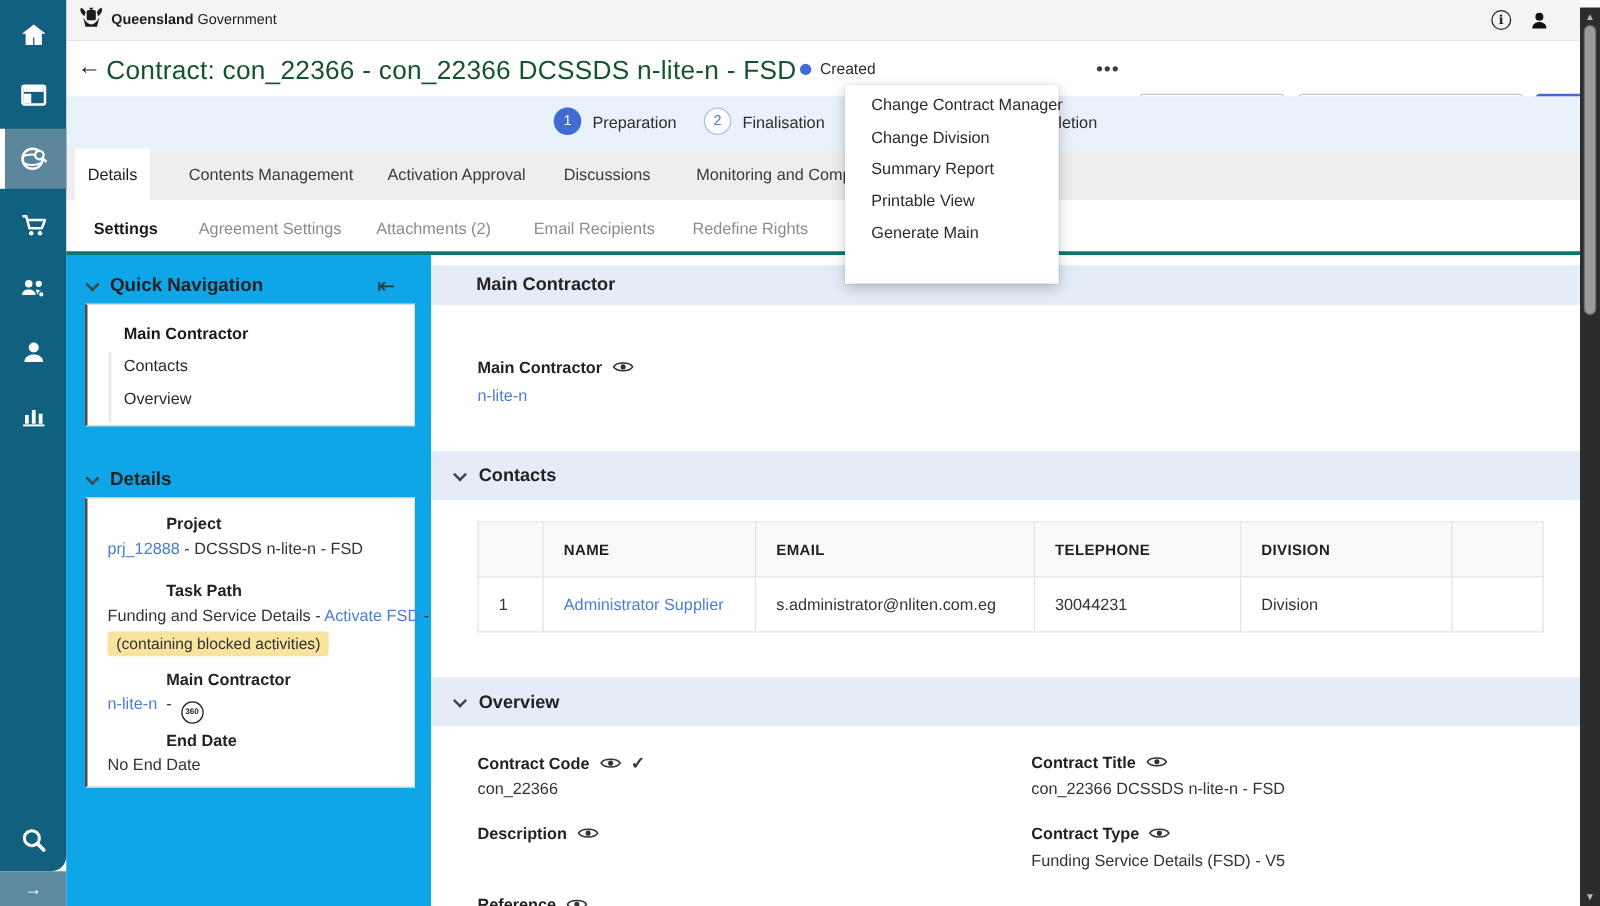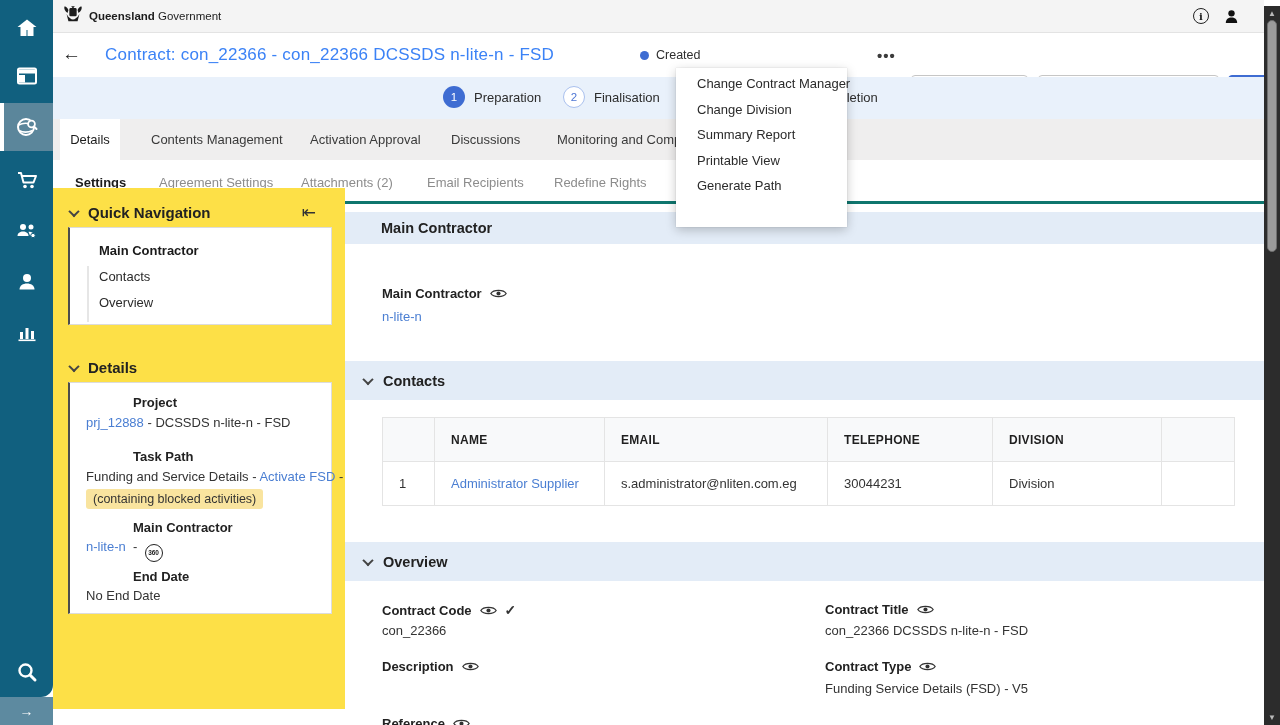--- a/index.html
+++ b/index.html
@@ -21,21 +21,21 @@
   .brand svg { width:22px; height:22px; margin-right:5px; }
   .brand-text { font-size:11.5px; color:#1c1c1c; }
   .brand-text b { font-weight:700; }
   .topbar-right { margin-left:auto; margin-right:24px; display:flex; align-items:center; gap:14px; }
   .info-icon { width:16px; height:16px; border:1.6px solid #222; border-radius:50%; color:#222; font-size:10px; font-weight:700; display:flex; align-items:center; justify-content:center; font-family:"DejaVu Serif", serif; cursor:pointer; }
   .user-icon svg { width:17px; height:17px; display:block; cursor:pointer; }
 
   
   .page-header { position:absolute; left:53px; top:33px; width:1211px; height:44px; background:#fff; }
   .back-arrow { position:absolute; left:9px; top:10px; font-size:19px; color:#222; cursor:pointer; }
-  .page-title { position:absolute; left:32px; top:12px; font-size:17px; font-weight:500; color:#3b82f6; letter-spacing:0.2px; white-space:nowrap;margin-left:20px; }
+  .page-title { position:absolute; left:32px; top:12px; font-size:21px; font-weight:500; color:#14532d; letter-spacing:0.2px; white-space:nowrap; }
   .status { position:absolute; left:587px; top:15px; display:flex; align-items:center; gap:7px; }
   .status-dot { width:9px; height:9px; border-radius:50%; background:#3e6cd2; }
   .status-label { font-size:12.5px; color:#2e2e2e; }
   .more-btn { position:absolute; left:820px; top:10px; font-size:15px; font-weight:700; color:#3c3c3c; letter-spacing:1px; cursor:pointer; padding:4px; }
   .hbtn { position:absolute; top:42px; height:27px; background:#fff; border:1px solid #c6c6c6; border-radius:4px; font-family:"Liberation Sans",sans-serif; font-size:12.5px; color:#2b2b2b; font-weight:500; cursor:pointer; }
   .hbtn.primary { background:#3e6cd2; border-color:#3e6cd2; color:#fff; }
   #btn-save { left:858px; width:117px; }
   #btn-ifl  { left:985px; width:181px; }
   #btn-activate { left:1175px; width:74px; }
 
@@ -51,21 +51,21 @@
   .tabs { position:absolute; left:53px; top:119px; width:1211px; height:41px; background:#efeeee; }
   .tab { position:absolute; top:0; height:41px; display:flex; align-items:center; font-size:13px; color:#3a3a3a; cursor:pointer; white-space:nowrap; }
   .tab.active { background:#fff; justify-content:center; font-weight:500; color:#1c1c1c; }
 
   
   .subtabs { position:absolute; left:53px; top:160px; width:1211px; height:44px; background:#fff; border-bottom:3px solid #0f766e; }
   .subtab { position:absolute; top:0; height:44px; display:flex; align-items:center; font-size:13px; color:#8c8c8c; cursor:pointer; white-space:nowrap; }
   .subtab.active { color:#1b1b1b; font-weight:700; }
 
   
-  .left-col { position:absolute; left:53px; top:188px; width:292px; height:521px; background:#fde047; }
+  .left-col { position:absolute; left:53px; top:204px; width:292px; height:521px; background:#0ea5e9; }
   .main-col { position:absolute; left:345px; top:204px; width:919px; height:521px; background:#fff; }
 
   .panel-header { position:absolute; display:flex; align-items:center; gap:10px; }
   .chev { width:8px; height:8px; border-right:2px solid #444; border-bottom:2px solid #444; transform:rotate(45deg) translate(-1px,-1px); flex:0 0 auto; }
   .panel-title { font-size:15px; font-weight:600; color:#222; }
   .collapse-icon { position:absolute; right:16px; top:-2px; font-size:17px; color:#333; cursor:pointer; }
 
   .card { position:absolute; left:15px; width:264px; background:#fff; border:1px solid #dcdcdc; border-left:2px solid #4d4d4d; }
   .qn-card { top:39px; height:98px; }
   .qn-rail { position:absolute; left:17px; top:38px; width:2px; height:56px; background:#e6e6e6; }
@@ -369,21 +369,21 @@
           <circle cx="10" cy="6" r="2.4" fill="#333"></circle>
         </svg>
     </div>
   </div>
 
   <div class="menu">
     <div class="menu-item">Change Contract Manager</div>
     <div class="menu-item">Change Division</div>
     <div class="menu-item">Summary Report</div>
     <div class="menu-item">Printable View</div>
-    <div class="menu-item">Generate Path</div>
+    <div class="menu-item">Generate Main</div>
   </div>
 
   <div class="scrollbar">
     <div class="sb-arrow" style="top:3px">▲</div>
     <div class="sb-thumb"></div>
     <div class="sb-arrow" style="bottom:3px">▼</div>
   </div>
 
 </div>
 

